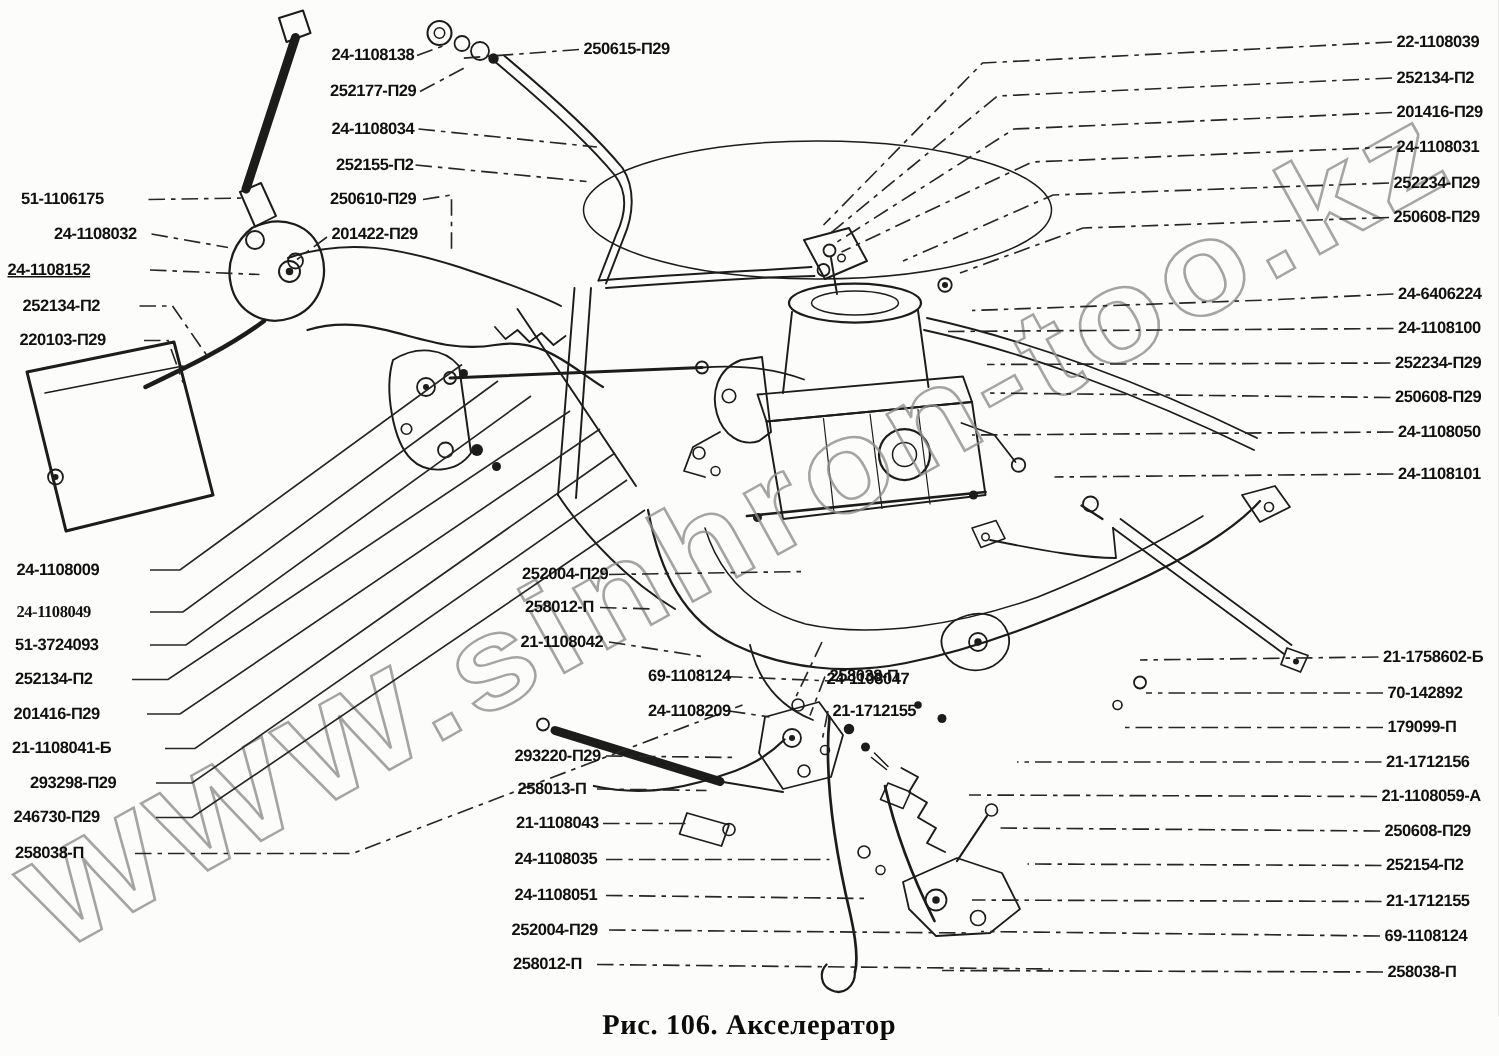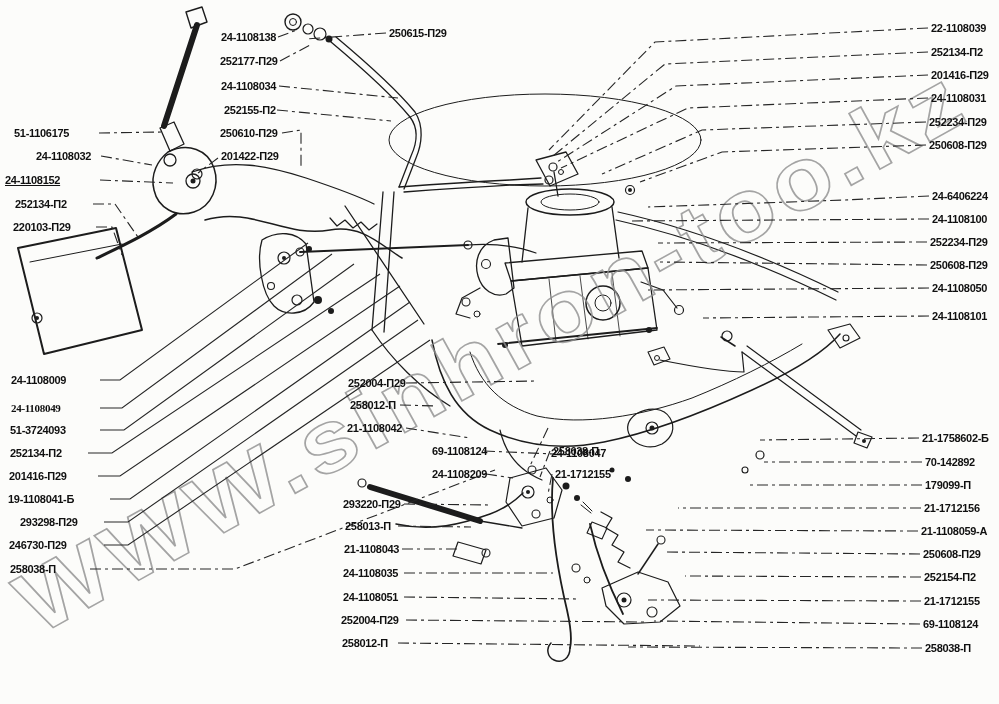--- a/index.html
+++ b/index.html
@@ -247,21 +247,21 @@
       <div class="part-label" style="left: 14px; top: 127px;">51-1106175</div>
       <div class="part-label" style="left: 16px; top: 150px; margin-left: 20px;">24-1108032</div>
       <div class="part-label" style="left: 5px; top: 174px; text-decoration: underline;">24-1108152</div>
       <div class="part-label" style="left: 15px; top: 198px;">252134-П2</div>
       <div class="part-label" style="left: 13px; top: 221px;">220103-П29</div>
       <div class="part-label" style="left: 11px; top: 374px;">24-1108009</div>
       <div class="part-label" style="left: 11px; top: 402px; font-family: Liberation Serif, serif;">24-1108049</div>
       <div class="part-label" style="left: 10px; top: 424px;">51-3724093</div>
       <div class="part-label" style="left: 10px; top: 447px;">252134-П2</div>
       <div class="part-label" style="left: 9px; top: 470px;">201416-П29</div>
-      <div class="part-label" style="left: 8px; top: 493px;">19-1108041-Б</div>
+      <div class="part-label" style="left: 8px; top: 493px;">21-1108041-Б</div>
       <div class="part-label" style="left: 20px; top: 516px;">293298-П29</div>
       <div class="part-label" style="left: 9px; top: 539px;">246730-П29</div>
       <div class="part-label" style="left: 10px; top: 563px;">258038-П</div>
       <div class="part-label" style="left: 221px; top: 31px;">24-1108138</div>
       <div class="part-label" style="left: 220px; top: 55px;">252177-П29</div>
       <div class="part-label" style="left: 221px; top: 80px;">24-1108034</div>
       <div class="part-label" style="left: 224px; top: 104px;">252155-П2</div>
       <div class="part-label" style="left: 220px; top: 127px;">250610-П29</div>
       <div class="part-label" style="left: 221px; top: 150px;">201422-П29</div>
       <div class="part-label" style="left: 389px; top: 27px;">250615-П29</div>
@@ -297,13 +297,14 @@
       <div class="part-label" style="left: 555px; top: 468px;">21-1712155</div>
       <div class="part-label" style="left: 343px; top: 498px;">293220-П29</div>
       <div class="part-label" style="left: 345px; top: 520px;">258013-П</div>
       <div class="part-label" style="left: 344px; top: 543px;">21-1108043</div>
       <div class="part-label" style="left: 343px; top: 567px;">24-1108035</div>
       <div class="part-label" style="left: 343px; top: 591px;">24-1108051</div>
       <div class="part-label" style="left: 341px; top: 614px;">252004-П29</div>
       <div class="part-label" style="left: 342px; top: 637px;">258012-П</div>
     </div>
 
+  <div class="caption">Рис. 106. Акселератор</div>
 </div>
 
 </body></html>

